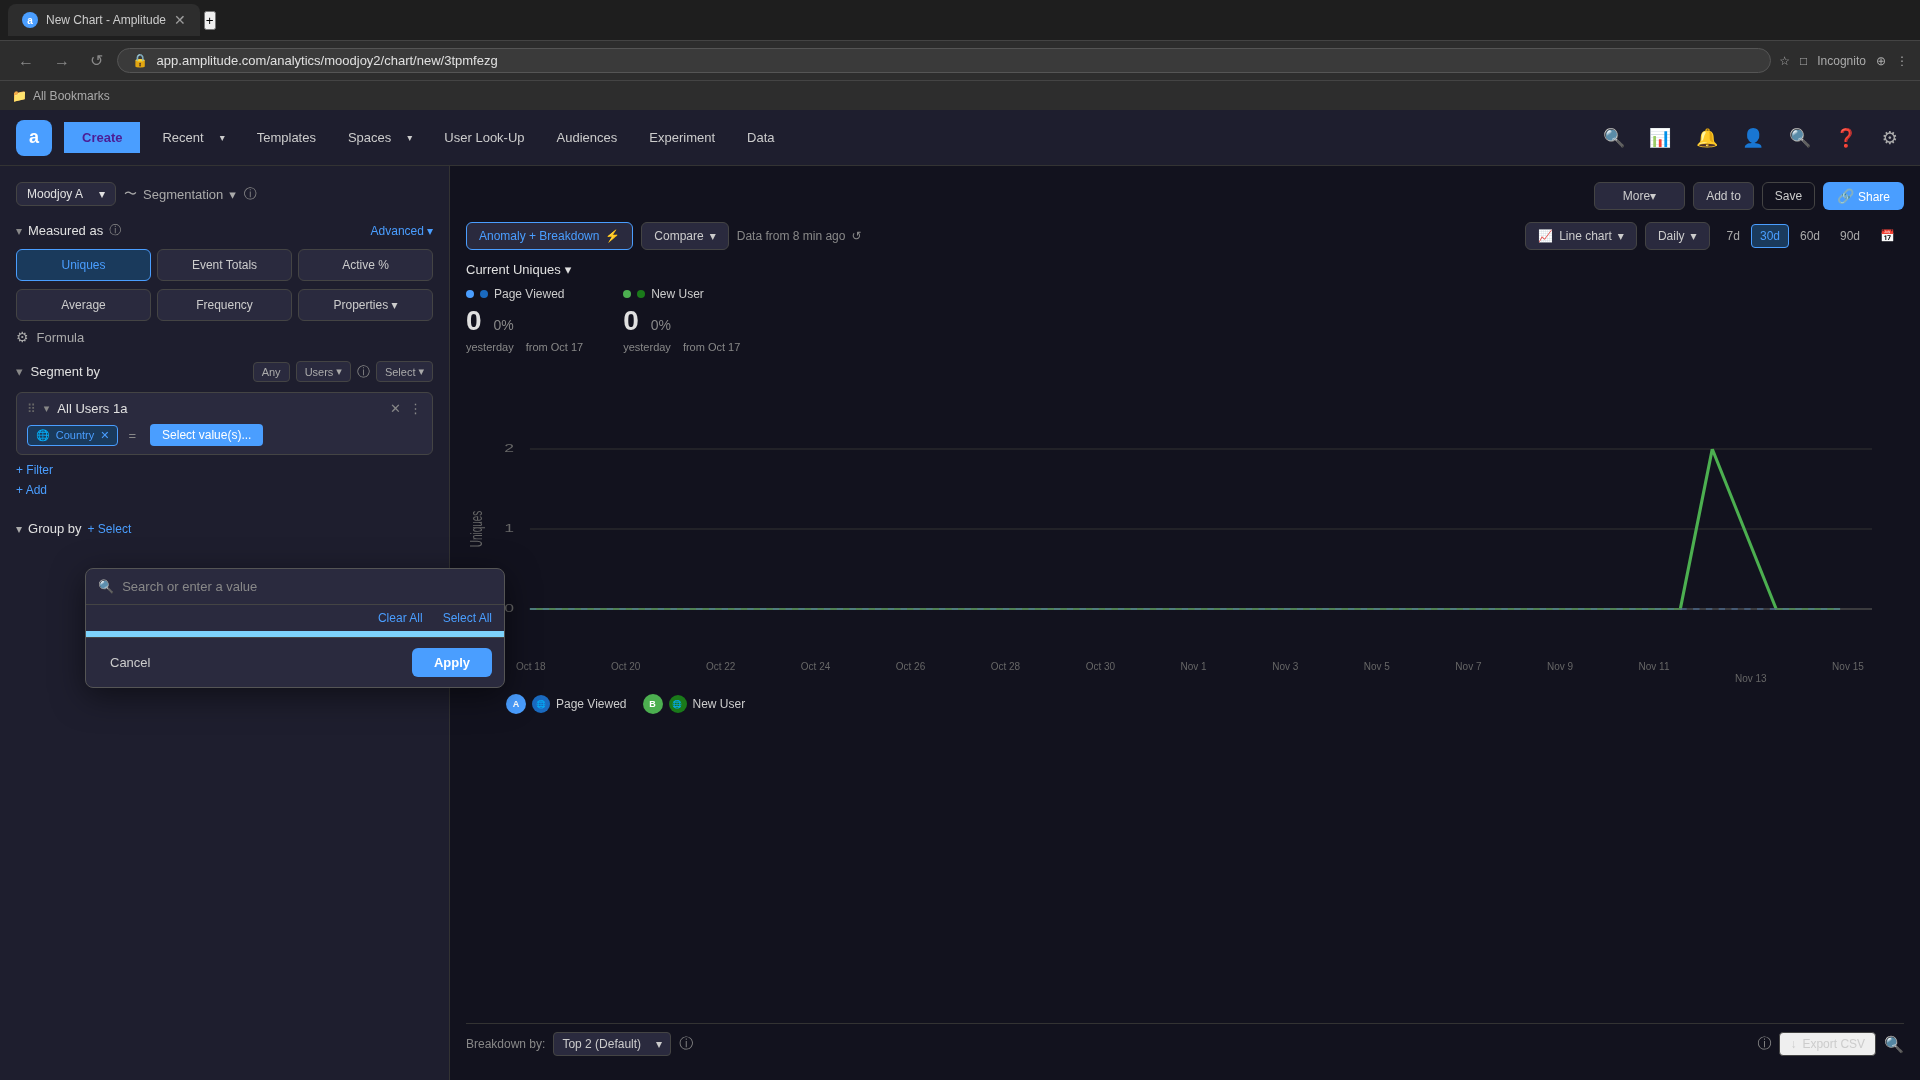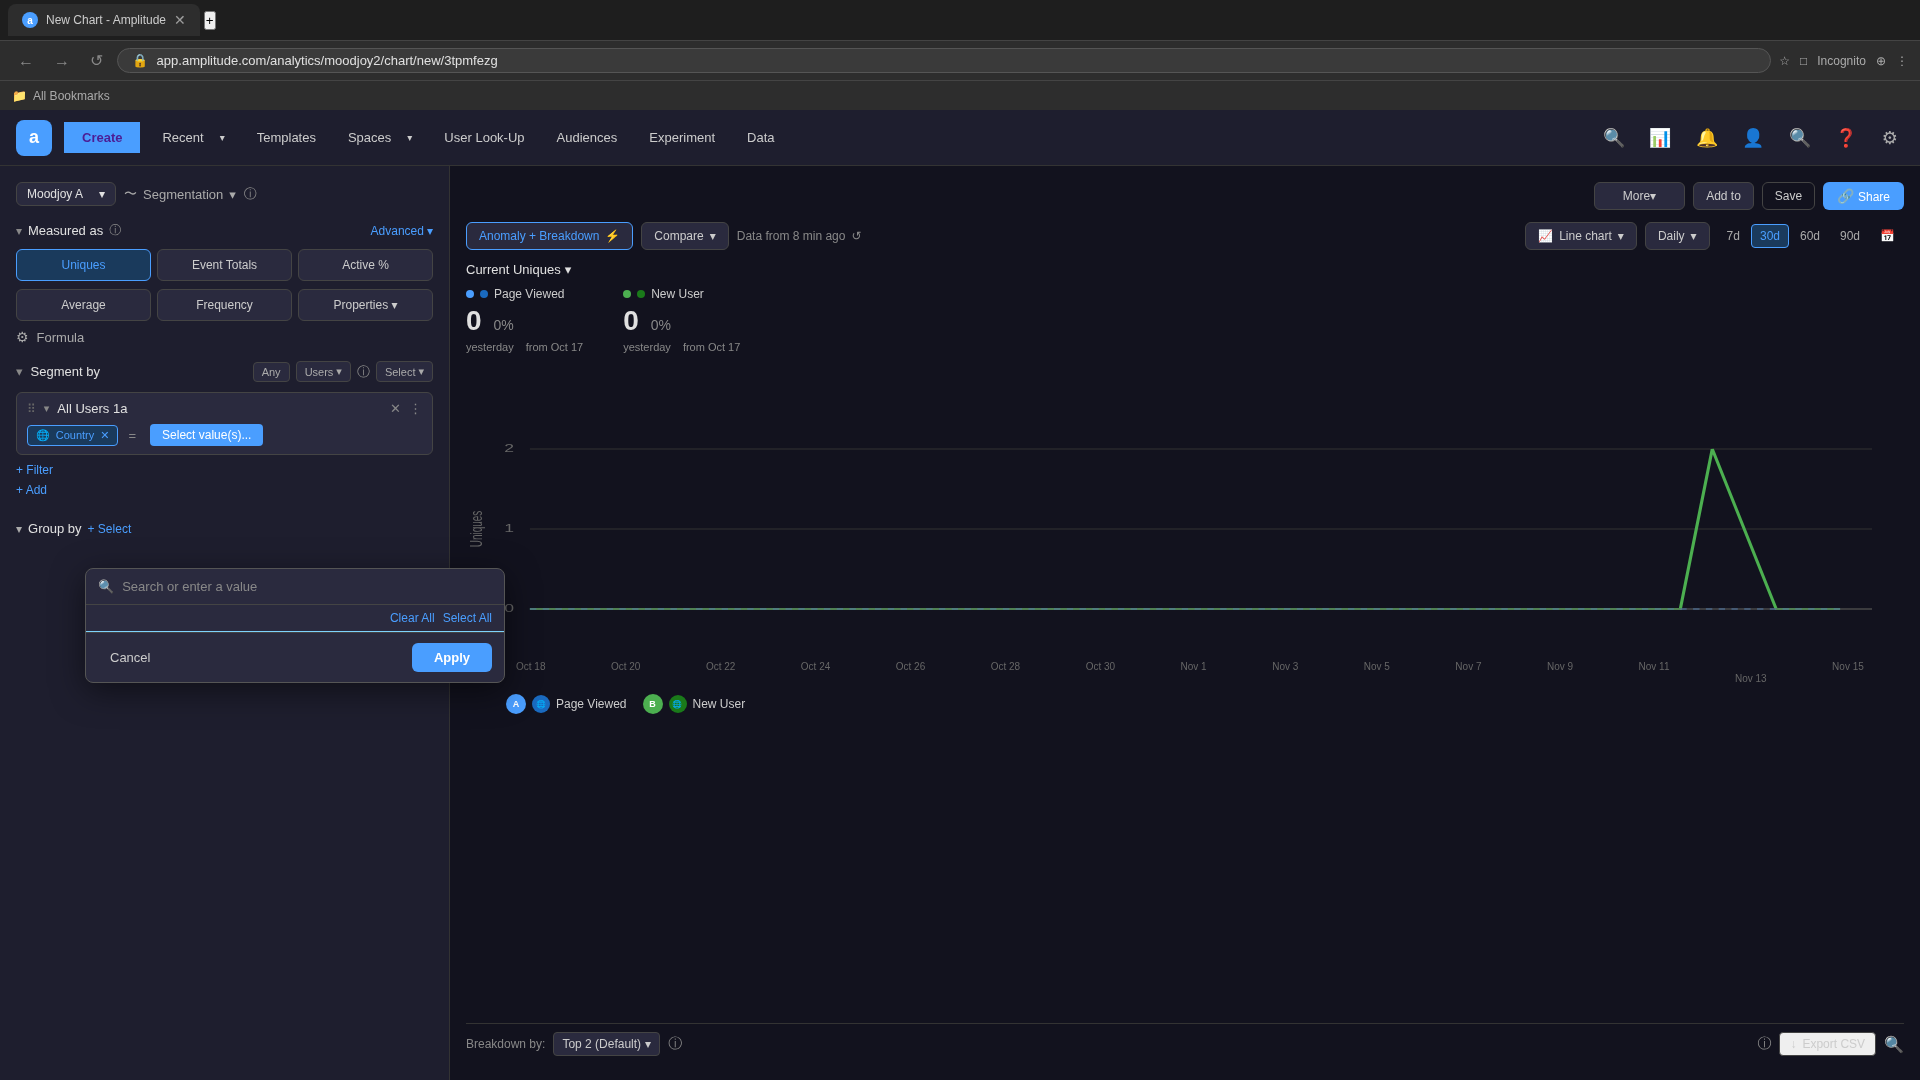--- a/index.html
+++ b/index.html
@@ -105,31 +105,31 @@
     .metric-pct { color: #888; font-size: 14px; }
     .chart-svg-container { width: 100%; height: 300px; position: relative; }
 
     
     .chart-legend { display: flex; align-items: center; gap: 16px; margin-top: 8px; }
     .legend-item { display: flex; align-items: center; gap: 6px; font-size: 12px; color: #ccc; }
 
     
     .bottom-bar { display: flex; align-items: center; gap: 8px; padding: 8px 0; border-top: 1px solid #333; margin-top: auto; }
     .breakdown-label { color: #888; font-size: 12px; }
-    .breakdown-select { background: #2a2a3e; border: 1px solid #444; border-radius: 4px; padding: 4px 8px; color: #ccc; font-size: 12px; cursor: pointer; display: flex; align-items: center; gap: 4px; text-align: right; }
+    .breakdown-select { background: #2a2a3e; border: 1px solid #444; border-radius: 4px; padding: 4px 8px; color: #ccc; font-size: 12px; cursor: pointer; display: flex; align-items: center; gap: 15px; text-align: right; }
     .info-icon { color: #888; font-size: 14px; cursor: pointer; }
     .export-btn { display: flex; align-items: center; gap: 6px; color: #ccc; font-size: 12px; cursor: pointer; border: 1px solid #444; border-radius: 4px; padding: 4px 10px; }
     .search-icon-btn { color: #888; font-size: 16px; cursor: pointer; }
 
     
     .dropdown-overlay { position: absolute; left: 85px; top: 568px; background: #2a2a3e; border: 1px solid #555; border-radius: 8px; width: 420px; z-index: 1000; box-shadow: 0 8px 32px rgba(0,0,0,0.5); }
     .dropdown-search { padding: 10px 12px; border-bottom: 1px solid #444; display: flex; align-items: center; gap: 8px; }
     .dropdown-search input { background: transparent; border: none; outline: none; color: #e0e0e0; font-size: 13px; flex: 1; }
     .dropdown-search input::placeholder { color: #888; }
-    .dropdown-actions { display: flex; justify-content: flex-end; gap: 8px; padding: 6px 12px; border-bottom: 1px solid #7dd3fc; }
+    .dropdown-actions { display: flex; justify-content: flex-end; gap: 20px; padding: 6px 12px; border-bottom: 6px solid #7dd3fc; }
     .dropdown-action-btn { background: none; border: none; color: #4a9eff; font-size: 12px; cursor: pointer; }
     .dropdown-list { padding: 8px 0; }
     .dropdown-item { display: flex; align-items: center; gap: 10px; padding: 8px 14px; cursor: pointer; }
     .dropdown-item .item-label { color: #e0e0e0; font-size: 13px; }
     .checkbox { width: 16px; height: 16px; border: 2px solid #666; border-radius: 3px; flex-shrink: 0; background: transparent; }
     .dropdown-footer { display: flex; justify-content: space-between; align-items: center; padding: 10px 12px; border-top: 1px solid #444; }
     .cancel-btn { background: transparent; border: none; color: #ccc; font-size: 13px; cursor: pointer; padding: 6px 12px; border-radius: 4px; }
     .apply-btn { background: #4a9eff; border: none; color: white; font-size: 13px; font-weight: 600; cursor: pointer; padding: 7px 22px; border-radius: 6px; }
 
     

